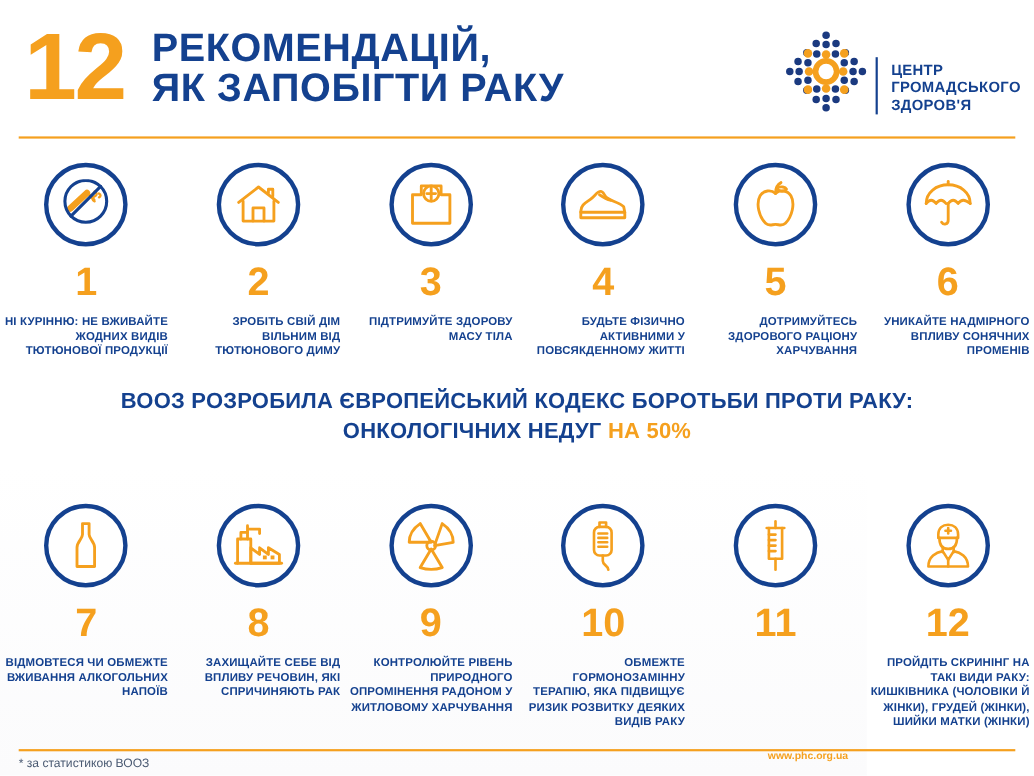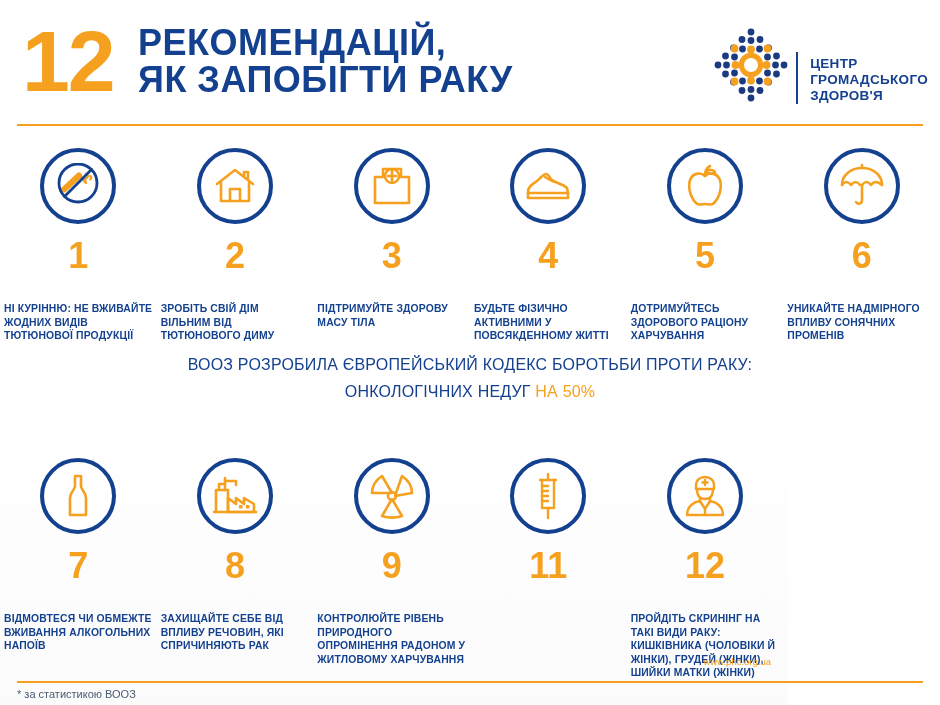--- a/index.html
+++ b/index.html
@@ -75,54 +75,54 @@
     display:flex;align-items:center;justify-content:center;
     background:#ffffff;
   }
   .circle svg{display:block;}
   .num{
     margin-top:14px;
     font-size:36px;line-height:36px;font-weight:bold;
     color:#f5a01e;
   }
   .cap{
-    margin-top:28px;
+    margin-top:12px;
     font-size:10.4px;line-height:13.5px;
     font-weight:bold;
     color:#14418f;
-    text-align:left;
+    text-align:right;
     letter-spacing:0.15px;
     max-width:150px;
   }
 
   
   .banner{
     position:absolute;left:0;top:352px;width:940px;
     text-align:center;
   }
   .banner-line{
-    font-size:16px;line-height:26.5px;
-    font-weight:normal;
+    font-size:20px;line-height:26.5px;
+    font-weight:bold;
     color:#14418f;
     letter-spacing:0.2px;
   }
   .hl{color:#f5a01e;}
 
   
   .rule-bot{
     position:absolute;left:17px;top:681px;width:906px;height:2px;
     background:#f5a01e;
   }
   .foot-left{
     position:absolute;left:17px;top:688px;
     font-size:11px;color:#4a5a72;font-weight:normal;
   }
   .foot-right{
-    position:absolute;right:17px;top:656px;
-    font-size:9.5px;color:#f5a01e;font-weight:normal;
+    position:absolute;right:17px;top:682px;
+    font-size:9.5px;color:#f5a01e;font-weight:bold;
   }
 </style>
 </head>
 <body>
 
 <div class="page">
 
   <div class="header">
 
     <div class="big-number">12</div>
@@ -327,20 +327,34 @@
             <path d="M26 23 L43 20 C43 13 39 7 33 3 Z"></path>
             <path d="M23 26 L33 43 C27 45 19 45 13 43 Z"></path>
             <circle cx="23" cy="23" r="4"></circle>
           </g>
         </svg>
       </div>
       <div class="num">9</div>
       <div class="cap">КОНТРОЛЮЙТЕ РІВЕНЬ ПРИРОДНОГО ОПРОМІНЕННЯ РАДОНОМ У ЖИТЛОВОМУ ХАРЧУВАННЯ</div>
     </div>
 
+    <div class="cell">
+      <div class="circle">
+        <svg width="34" height="48" viewBox="0 0 34 48">
+          <g fill="none" stroke="#f5a01e" stroke-width="2.4" stroke-linejoin="round" stroke-linecap="round">
+            <rect x="9" y="7" width="16" height="26" rx="5"></rect>
+            <path d="M14 3 L14 7 M20 3 L20 7 M14 3 L20 3"></path>
+            <path d="M13 13 L21 13 M13 17 L21 17 M13 21 L21 21 M13 25 L21 25"></path>
+            <path d="M17 33 L17 38 C17 42 22 42 22 46"></path>
+          </g>
+        </svg>
+      </div>
+      <div class="num">10</div>
+      <div class="cap">ОБМЕЖТЕ ГОРМОНОЗАМІННУ ТЕРАПІЮ, ЯКА ПІДВИЩУЄ РИЗИК РОЗВИТКУ ДЕЯКИХ ВИДІВ РАКУ</div>
+    </div>
 
     <div class="cell">
       <div class="circle">
         <svg width="30" height="48" viewBox="0 0 30 48">
           <g fill="none" stroke="#f5a01e" stroke-width="2.4" stroke-linejoin="round" stroke-linecap="round">
             <path d="M15 2 L15 8"></path>
             <path d="M7 8 L23 8"></path>
             <path d="M9 8 L9 36 L21 36 L21 8"></path>
             <path d="M9 14 L15 14 M9 19 L15 19 M9 24 L15 24 M9 29 L15 29"></path>
             <path d="M15 36 L15 46"></path>

